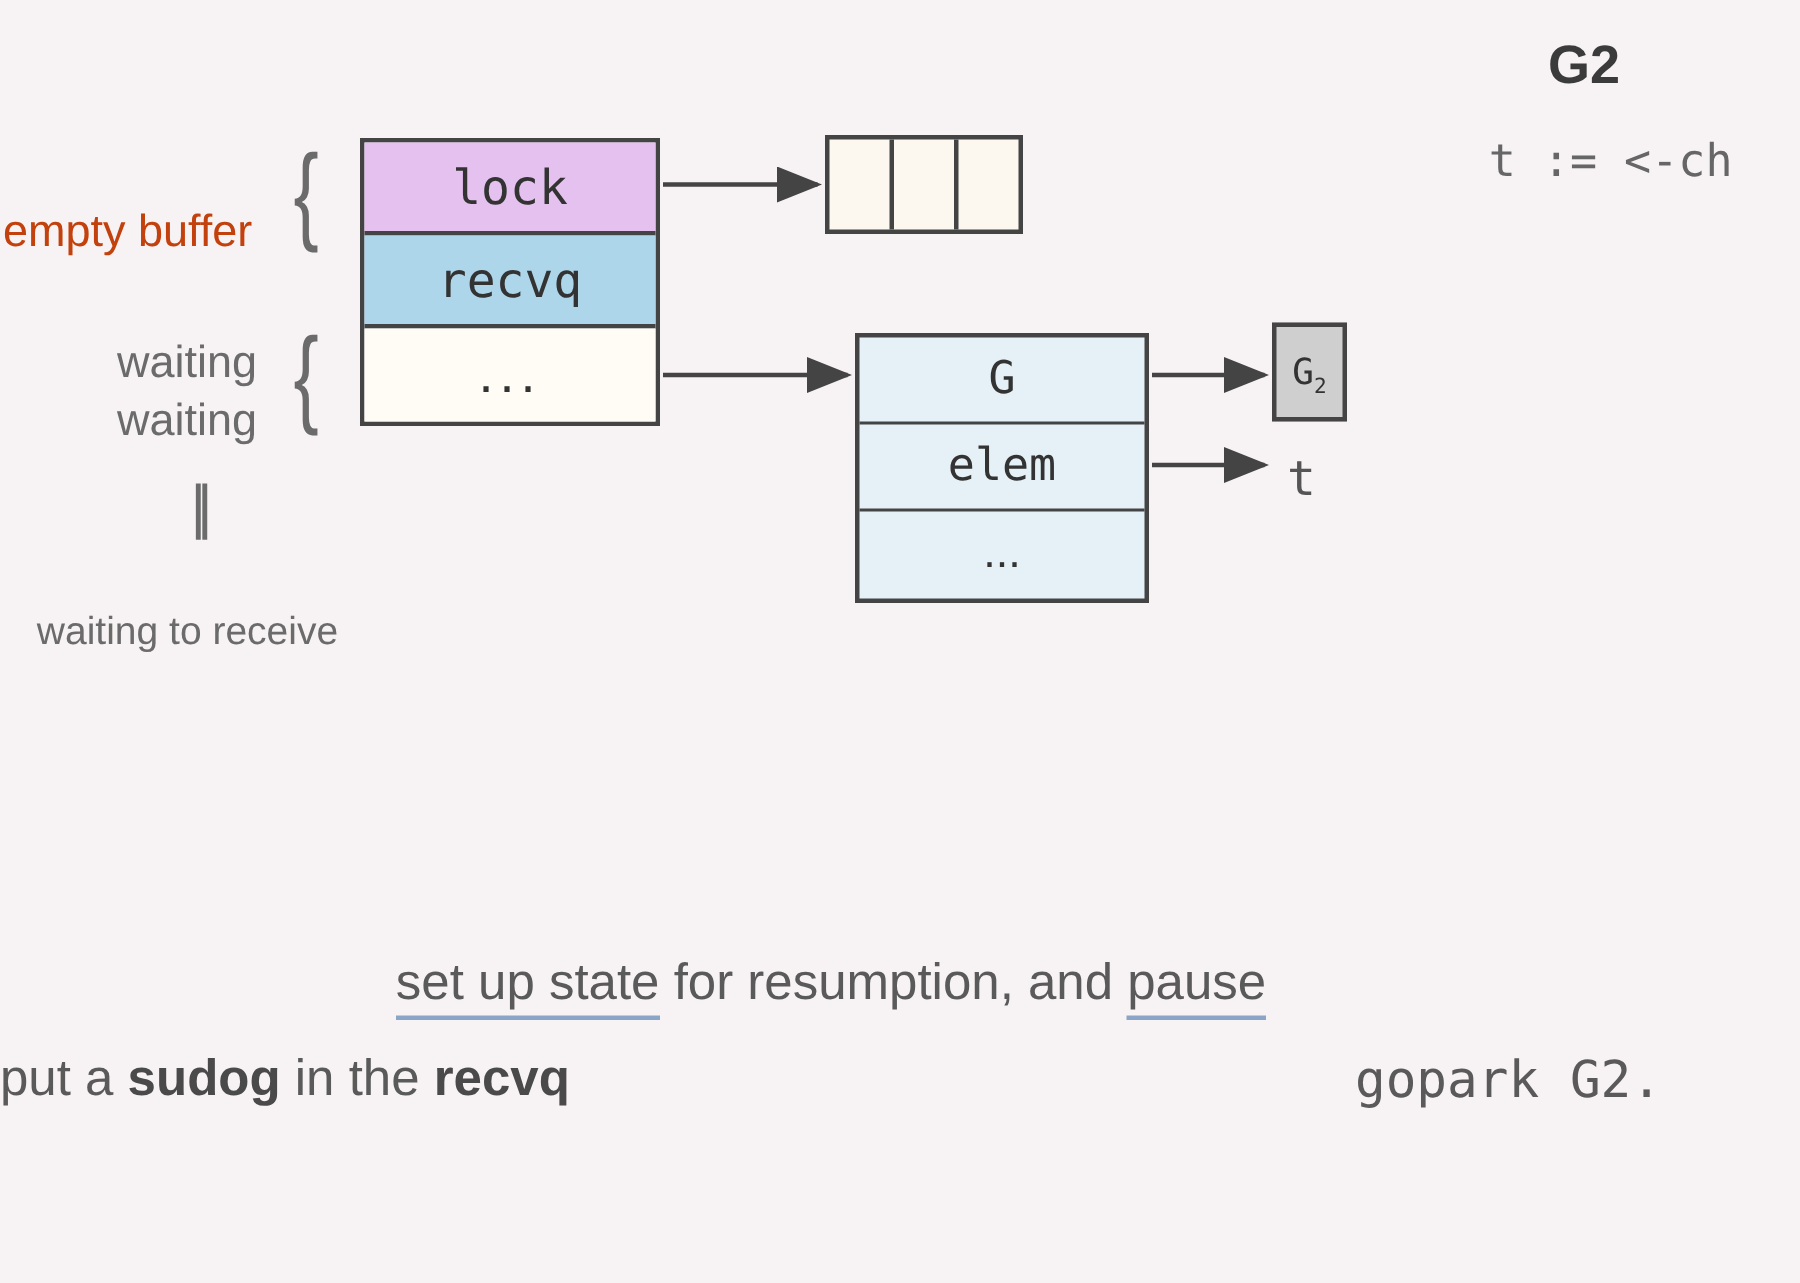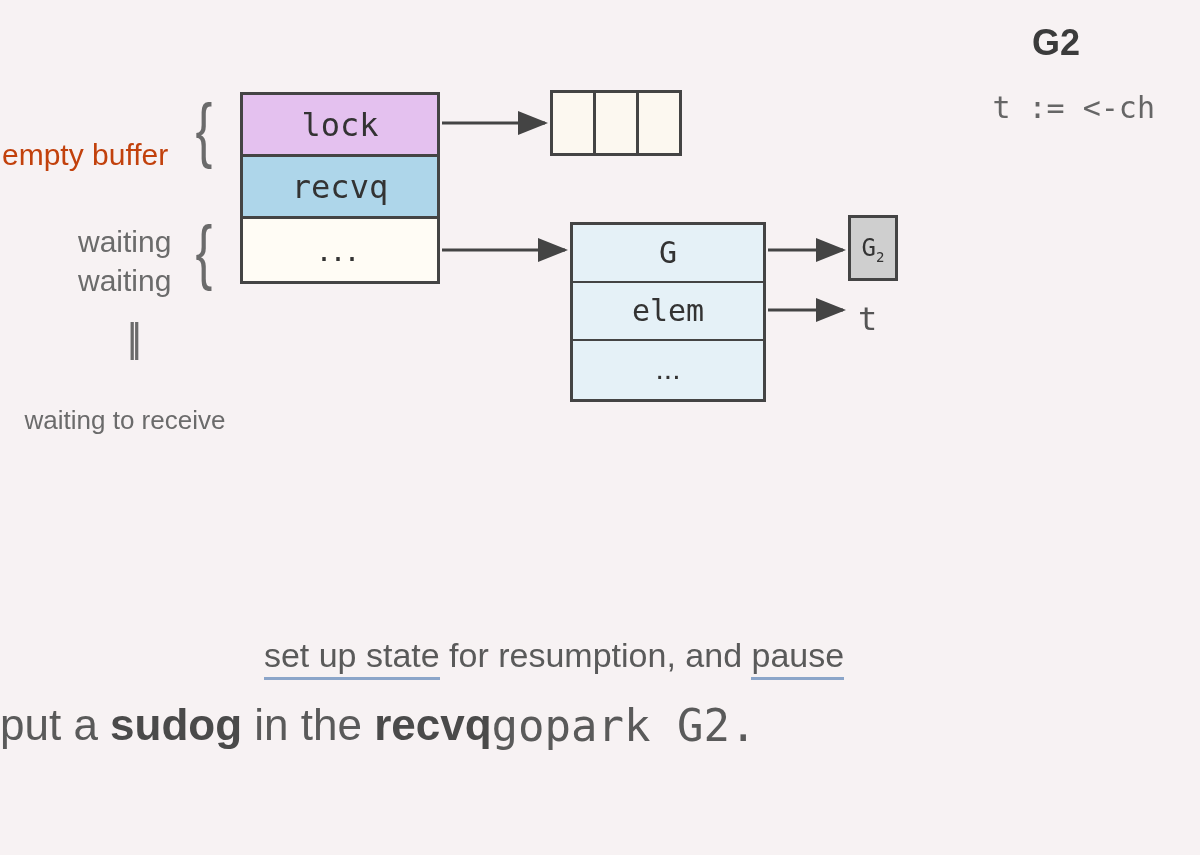--- a/index.html
+++ b/index.html
@@ -173,22 +173,22 @@
     color: #5a5a5a;
   }
   .caption .line1 { margin-bottom: 20px; }
   .caption .u1, .caption .u2 {
     display: inline-block;
     border-bottom: 3px solid #8ba5c9;
     padding-bottom: 2px;
   }
   .caption .line2 {
     display: flex;
-    justify-content: flex-start;
-    font-size: 44px;
+    justify-content: space-between;
+    font-size: 34px;
   }
   .caption b { font-weight: 700; color: #4a4a4a; }
   
   
   .arrows {
     position: absolute;
     top: 0; left: 0;
     width: 1200px; height: 855px;
     pointer-events: none;
   }

